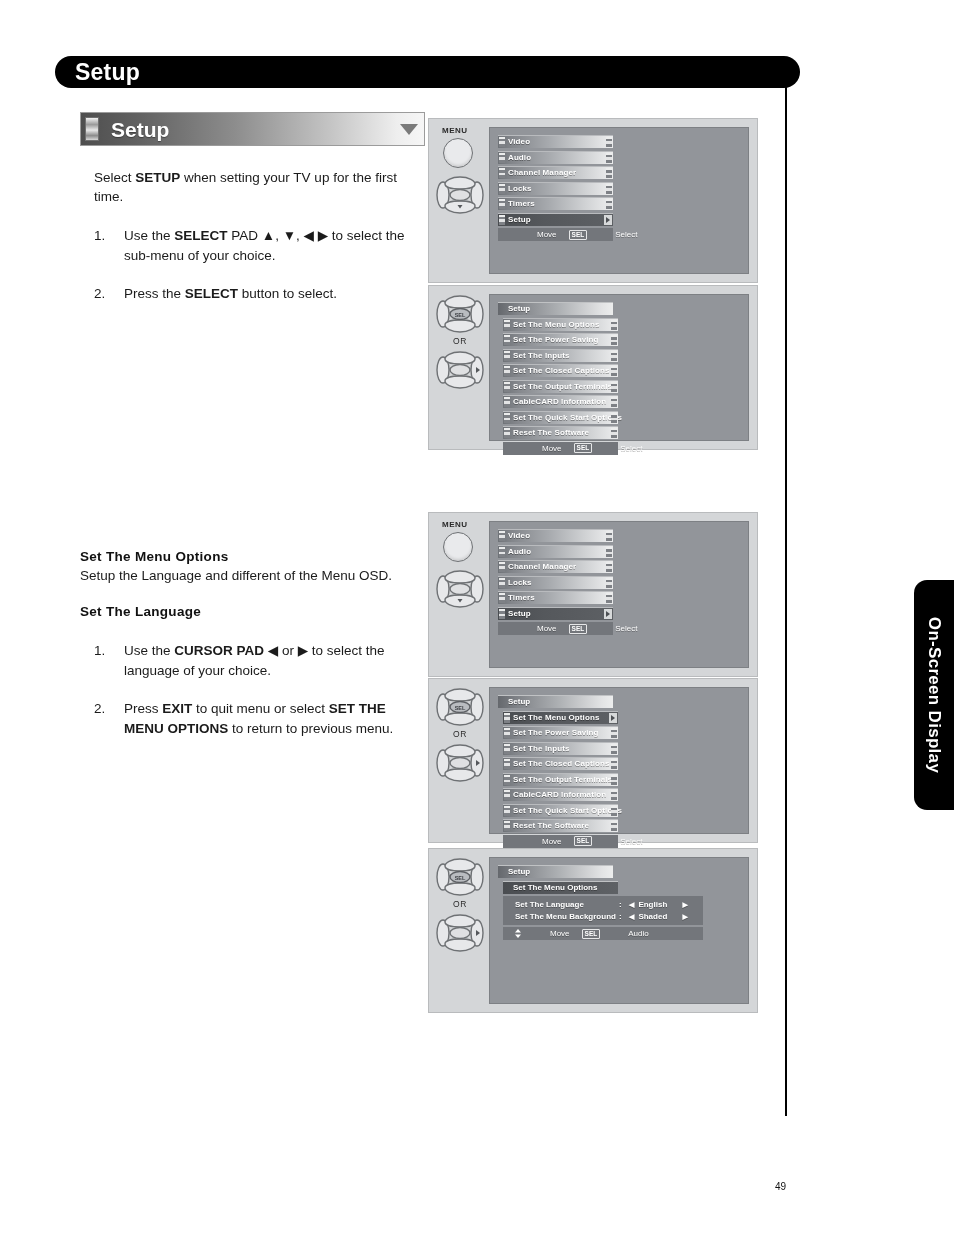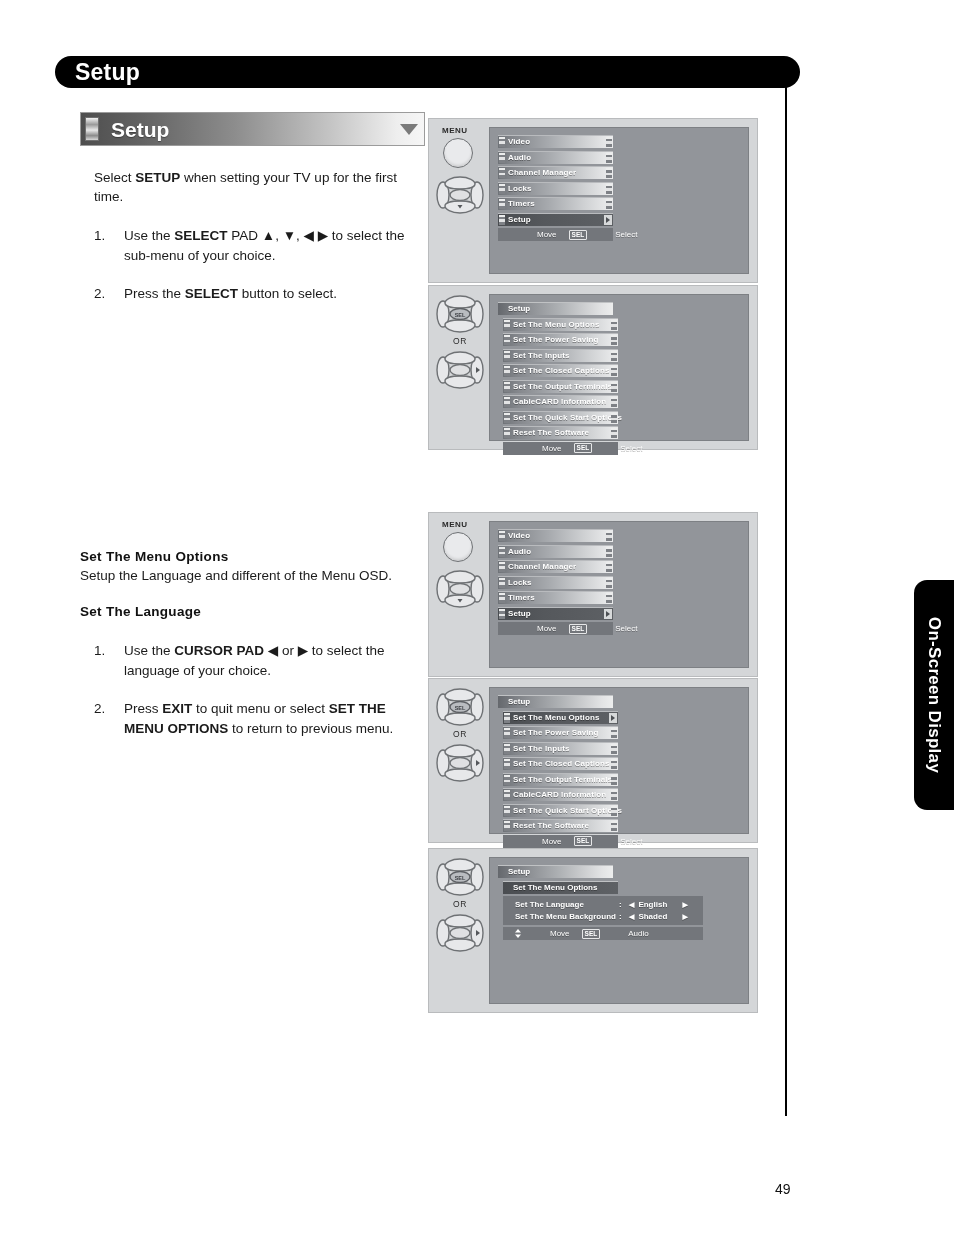--- a/index.html
+++ b/index.html
@@ -168,21 +168,21 @@
     position:absolute;left:914px;top:580px;width:40px;height:230px;
     background:#000;border-radius:13px 0 0 13px;
   }
   .vtab span{
     position:absolute;left:50%;top:50%;
     transform:translate(-50%,-50%) rotate(90deg);
     white-space:nowrap;color:#fff;font-size:17px;font-weight:bold;letter-spacing:.3px;
   }
 
   .pagenum{
-    position:absolute;left:775px;top:1181px;font-size:14px;color:#111;
+    position:absolute;left:775px;top:1181px;font-size:10px;color:#111;
   }
 </style>
 </head>
 <body>
 
 <div class="page">
 
   <div class="banner"></div>
   <div class="banner-title">Setup</div>
   <div class="vrule"></div>

